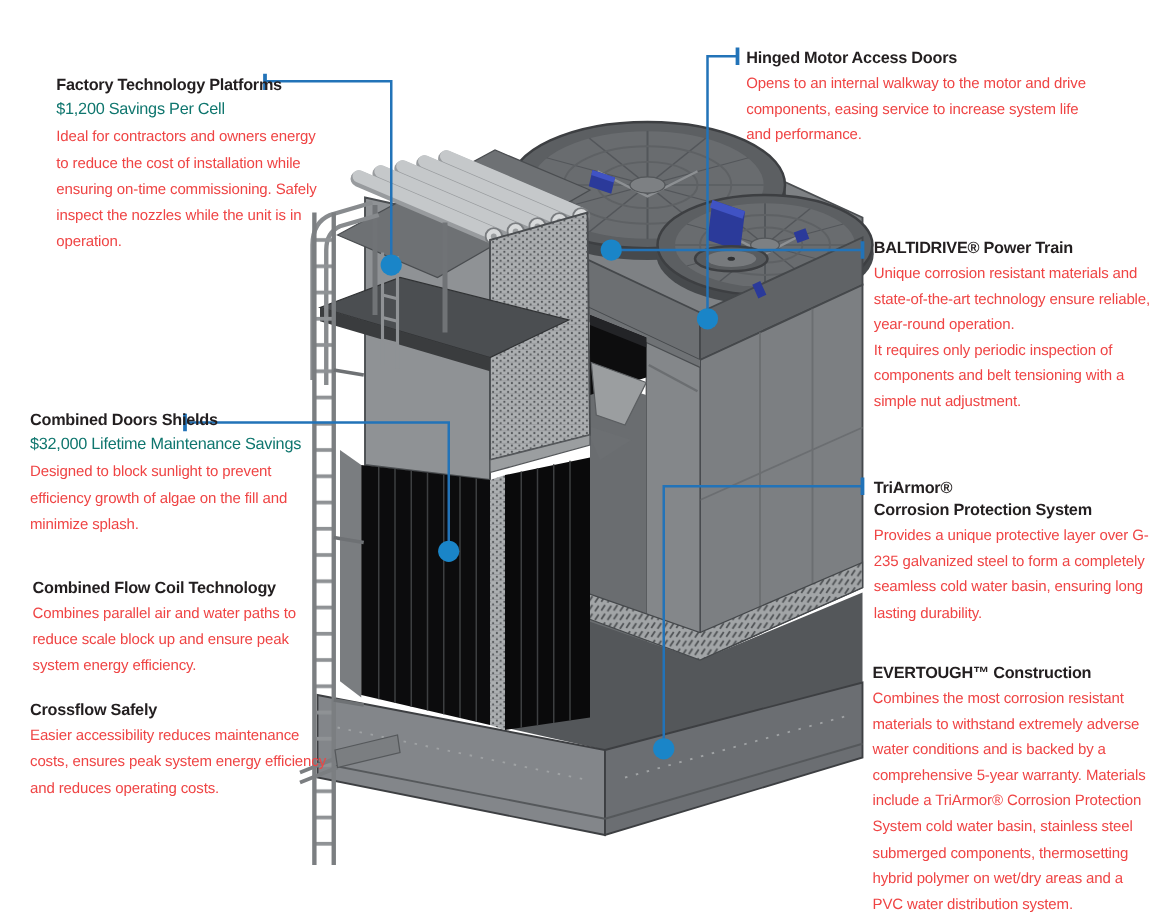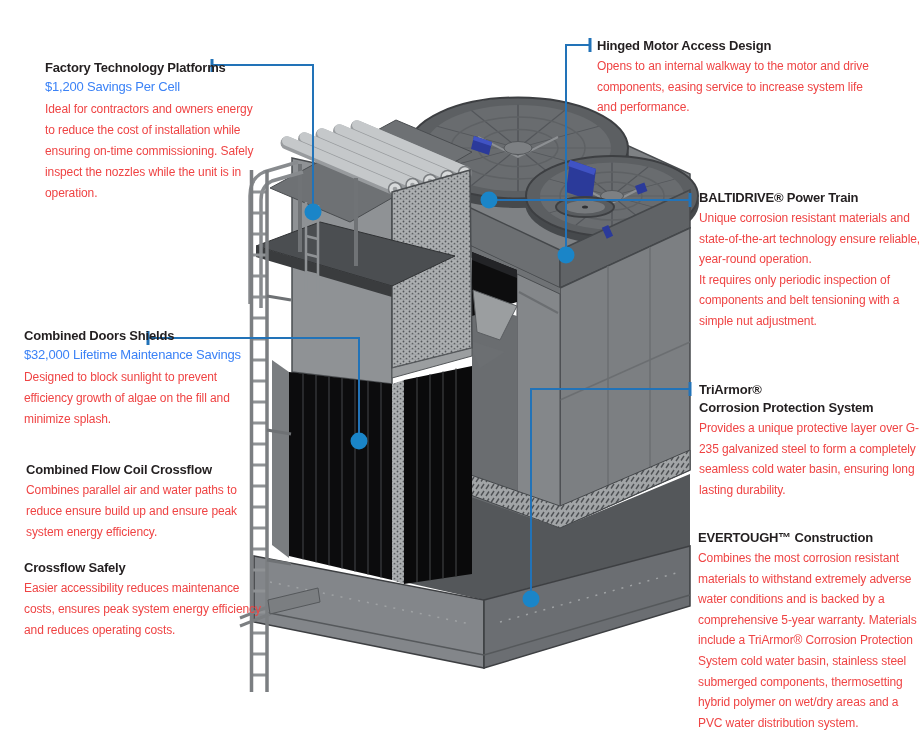--- a/index.html
+++ b/index.html
@@ -2,21 +2,21 @@
 <html><head>
 <meta charset="utf-8">
 <style>
   html,body{margin:0;padding:0;}
   body{background:#ffffff;font-family:"Liberation Sans","DejaVu Sans",sans-serif;}
   .canvas{position:relative;width:921px;height:736px;background:#ffffff;overflow:hidden;}
   .illustration{position:absolute;left:0;top:0;width:921px;height:736px;}
   .callout{position:absolute;z-index:5;}
   .callout h3{margin:0 0 2px 0;font-size:13px;line-height:17px;font-weight:700;color:#231f20;letter-spacing:-0.2px;}
   .callout h3.heading2{margin:-1px 0 2px 0;}
-  .callout .savings{margin:0 0 3px 0;font-size:13px;line-height:18px;color:#3b82f6;letter-spacing:-0.2px;}
+  .callout .savings{margin:0 0 3px 0;font-size:13px;line-height:18px;color:#0f766e;letter-spacing:-0.2px;}
   .callout .body{margin:1px 0 0 0;font-size:12px;line-height:21px;color:#ef4444;letter-spacing:-0.1px;white-space:pre-line;}
   .callout.right .body{line-height:20.6px;}
   .savings:empty,.heading2:empty{display:none;}
   #co-factory{left:45px;top:59px;width:212px;}
   #co-inlet{left:24px;top:327px;width:238px;}
   #co-coil{left:26px;top:461px;width:238px;}
   #co-crossflow{left:24px;top:559px;width:242px;}
   #co-hinged{left:597px;top:37px;width:282px;}
   #co-baltidrive{left:699px;top:189px;width:224px;}
   #co-triarmor{left:699px;top:381px;width:224px;}
@@ -274,32 +274,32 @@
     <p class="body">Ideal for contractors and owners energy to reduce the cost of installation while ensuring on-time commissioning. Safely inspect the nozzles while the unit is in operation.</p>
   </div>
 
   <div class="callout left" id="co-inlet">
     <h3>Combined Doors Shields</h3>
     <div class="savings">$32,000 Lifetime Maintenance Savings</div>
     <p class="body">Designed to block sunlight to prevent efficiency growth of algae on the fill and minimize splash.</p>
   </div>
 
   <div class="callout left" id="co-coil">
-    <h3>Combined Flow Coil Crossflow</h3>
-
-    <p class="body">Combines parallel air and water paths to reduce ensure build up and ensure peak system energy efficiency.</p>
+    <h3>Combined Flow Coil Technology</h3>
+
+    <p class="body">Combines parallel air and water paths to reduce scale block up and ensure peak system energy efficiency.</p>
   </div>
 
   <div class="callout left" id="co-crossflow">
     <h3>Crossflow Safely</h3>
     <p class="body">Easier accessibility reduces maintenance costs, ensures peak system energy efficiency and reduces operating costs.</p>
   </div>
 
   <div class="callout right" id="co-hinged">
-    <h3>Hinged Motor Access Design</h3>
+    <h3>Hinged Motor Access Doors</h3>
 
     <p class="body">Opens to an internal walkway to the motor and drive components, easing service to increase system life and performance.</p>
   </div>
 
   <div class="callout right" id="co-baltidrive">
     <h3>BALTIDRIVE® Power Train</h3>
 
     <p class="body">Unique corrosion resistant materials and state-of-the-art technology ensure reliable, year-round operation.
 It requires only periodic inspection of components and belt tensioning with a simple nut adjustment.</p>
   </div>

